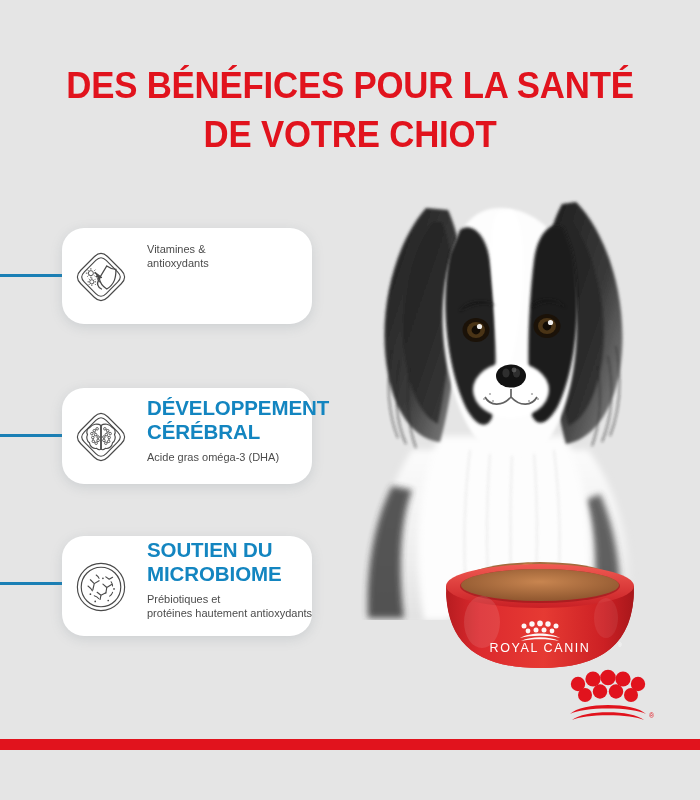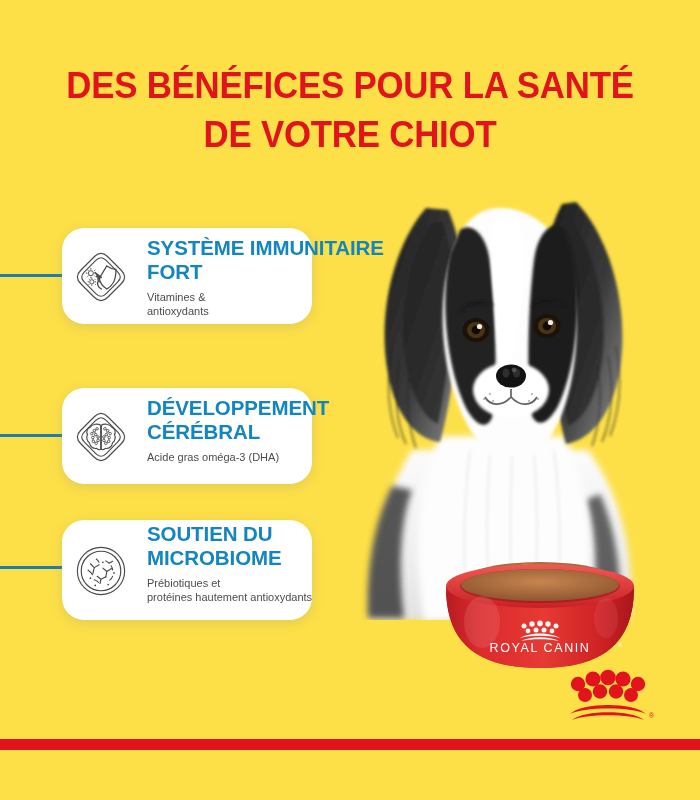--- a/index.html
+++ b/index.html
@@ -8,21 +8,21 @@
     background: #ffffff;
   }
   body {
     font-family: "Liberation Sans", sans-serif;
     -webkit-font-smoothing: antialiased;
   }
   #page {
     position: relative;
     width: 700px;
     height: 800px;
-    background: #fde047;
+    background: #e5e5e5;
     overflow: hidden;
   }
 
   
   .title {
     position: absolute;
     left: 0;
     top: 62px;
     width: 700px;
     text-align: center;
@@ -110,21 +110,21 @@
     font-size: 11px;
     font-weight: 400;
     line-height: 1.3;
     white-space: pre-line;
     margin: 6px 0 0 0;
   }
 
   
   #benefit-0 { top: 228px; }
   #benefit-1 { top: 388px; }
-  #benefit-2 { top: 520px; padding-left: 37px; }
+  #benefit-2 { top: 536px; padding-left: 37px; }
   #benefit-0 .benefit-text { top: 8px; }
   #benefit-1 .benefit-text { top: 8px; }
   #benefit-2 .benefit-text { top: 2px; }
   #benefit-2 .benefit-card { height: 100px; }
   #benefit-2 .benefit-icon { top: 24px; }
 
   
   .rc-logo {
     position: absolute;
     left: 560px;
@@ -397,22 +397,20 @@
           <circle cx="18.5" cy="33" r="2.2"></circle>
           <path d="M18.5 29.9 L18.5 28.6 M18.5 37.3 L18.5 36
                    M15.4 33 L14.1 33 M22.9 33 L21.6 33
                    M16.3 30.8 L15.4 29.9 M21.6 35.2 L22.5 36.1
                    M16.3 35.2 L15.4 36.1 M21.6 30.8 L22.5 29.9"></path>
           <circle cx="23.5" cy="27.5" r="0.9" fill="#4a4a4a" stroke="none"></circle>
         </g>
       </svg>
     </div>
     <div class="benefit-text">
-      <div class="benefit-title">SYSTÈME IMMUNITAIRE
-FORT</div>
       <div class="benefit-sub">Vitamines &amp;
 antioxydants</div>
     </div>
   </div>
 
   <div class="benefit" id="benefit-1">
     <div class="benefit-line"></div>
     <div class="benefit-card"></div>
     <div class="benefit-icon">
       <svg viewBox="0 0 56 56" xmlns="http://www.w3.org/2000/svg" fill="none" stroke="#4a4a4a" stroke-width="1.2">

